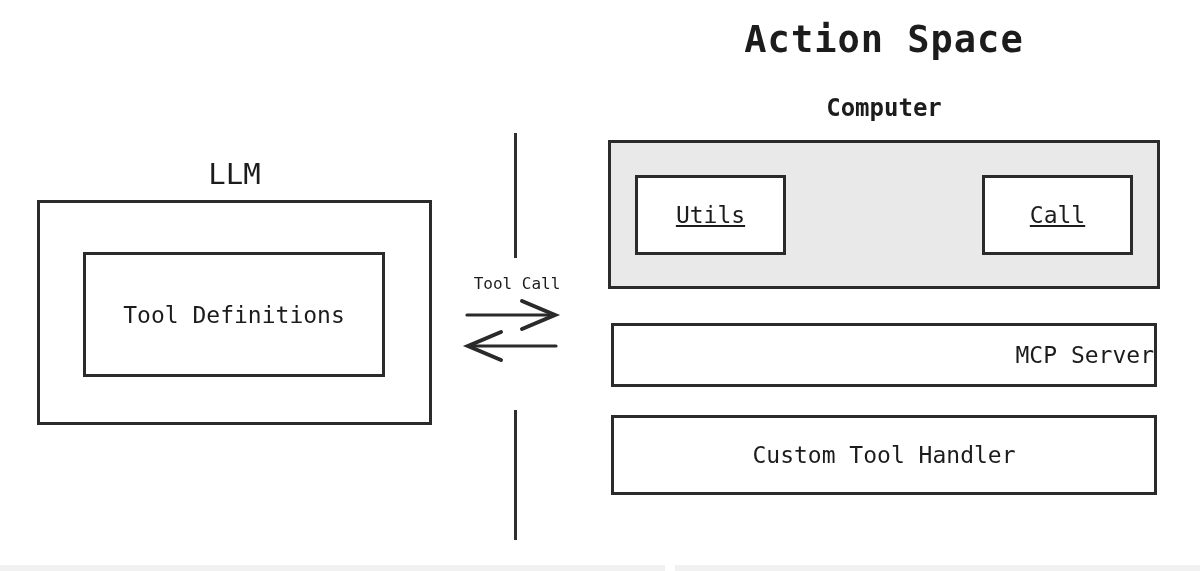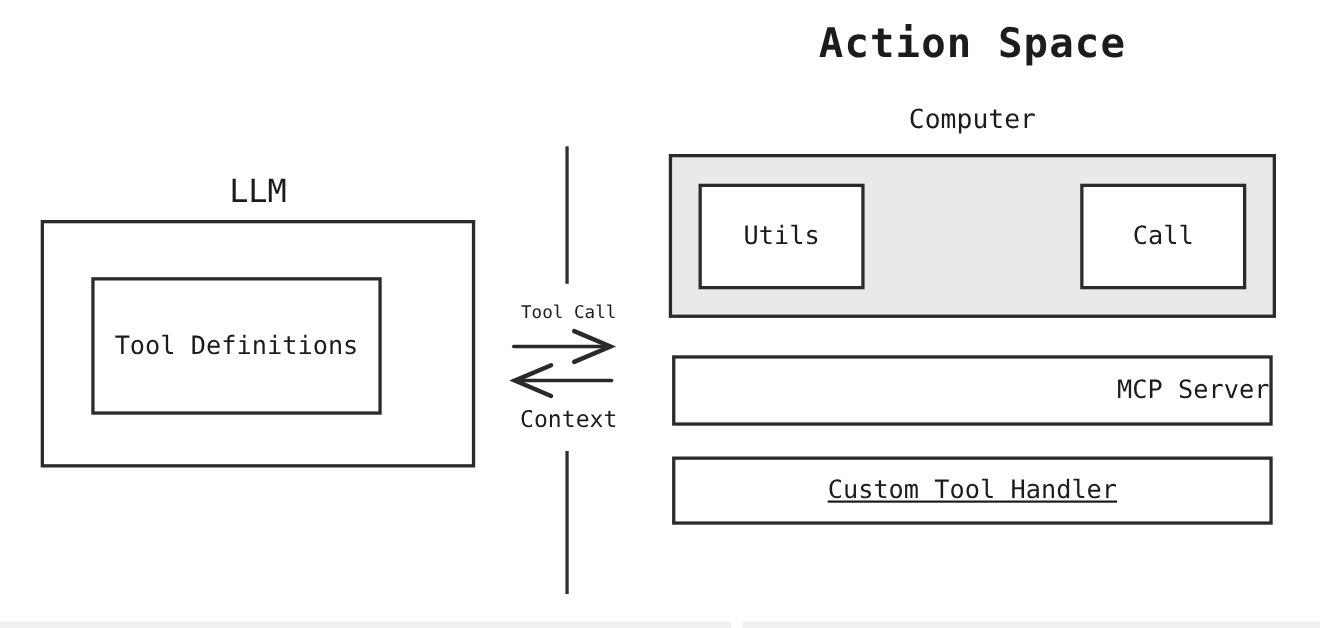--- a/index.html
+++ b/index.html
@@ -21,42 +21,42 @@
   .diagram-title {
     left: 608px; top: 18px; width: 552px;
     text-align: center;
     font-size: 37px; font-weight: bold;
     letter-spacing: 1px;
   }
 
   
   .computer-label {
     left: 608px; top: 94px; width: 552px;
-    text-align: center; font-size: 24px;
+    text-align: center; font-size: 24px; font-weight: bold;
   }
   .llm-label {
     left: 37px; top: 157px; width: 395px;
     text-align: center; font-size: 29px;
   }
 
   
   .box {
     border: 3px solid #2b2b2b;
     background: #ffffff;
     display: flex; align-items: center; justify-content: center;
   }
   .llm-box      { left: 37px;  top: 200px; width: 395px; height: 225px; background: #fff; }
-  .tooldef-box  { left: 83px;  top: 252px; width: 264px; height: 125px; font-size: 23px; }
+  .tooldef-box  { left: 83px;  top: 252px; width: 302px; height: 125px; font-size: 23px; }
   .computer-box { left: 608px; top: 140px; width: 552px; height: 149px;
                   background: #e9e9e9;
                   display: flex; align-items: center; justify-content: space-between;
                   padding: 0 24px; }
-  .computer-item { width: 151px; height: 96px; font-size: 23px; }
+  .computer-item { width: 151px; height: 80px; font-size: 23px; text-decoration: underline; }
   .mcp-box      { left: 611px; top: 323px; width: 546px; height: 64px; font-size: 23px; justify-content: flex-end; }
-  .handler-box  { left: 611px; top: 415px; width: 546px; height: 62px; font-size: 23px; text-decoration: underline; }
+  .handler-box  { left: 611px; top: 415px; width: 546px; height: 80px; font-size: 23px; }
 
   
   .divider { width: 3px; background: #2f2f2f; left: 514px; }
   .divider-top    { top: 133px; height: 125px; }
   .divider-bottom { top: 410px; height: 130px; }
 
   .toolcall-label { left: 437px; top: 274px; width: 160px; text-align: center; font-size: 16px; }
   .context-label  { left: 437px; top: 369px; width: 160px; text-align: center; font-size: 21px; }
   .arrows { left: 453px; top: 295px; width: 118px; height: 72px; }
 
@@ -90,21 +90,20 @@
       <line x1="14" y1="20" x2="96" y2="20" stroke-width="3.2"></line>
       <polyline points="69,6 102,20 69,34" stroke-width="4"></polyline>
     </g>
 
     <g fill="none" stroke="#2a2a2a" stroke-linecap="round">
       <line x1="20" y1="51" x2="103" y2="51" stroke-width="3.2"></line>
       <polyline points="48,37 15,51 48,65" stroke-width="4"></polyline>
     </g>
   </svg>
 
-  <div class="abs label context-label">Context</div>
 
   <div class="abs label computer-label">Computer</div>
 
   <div class="abs box computer-box">
     <div class="box computer-item">
       <span class="label">Utils</span>
     </div>
     <div class="box computer-item">
       <span class="label">Call</span>
     </div>

